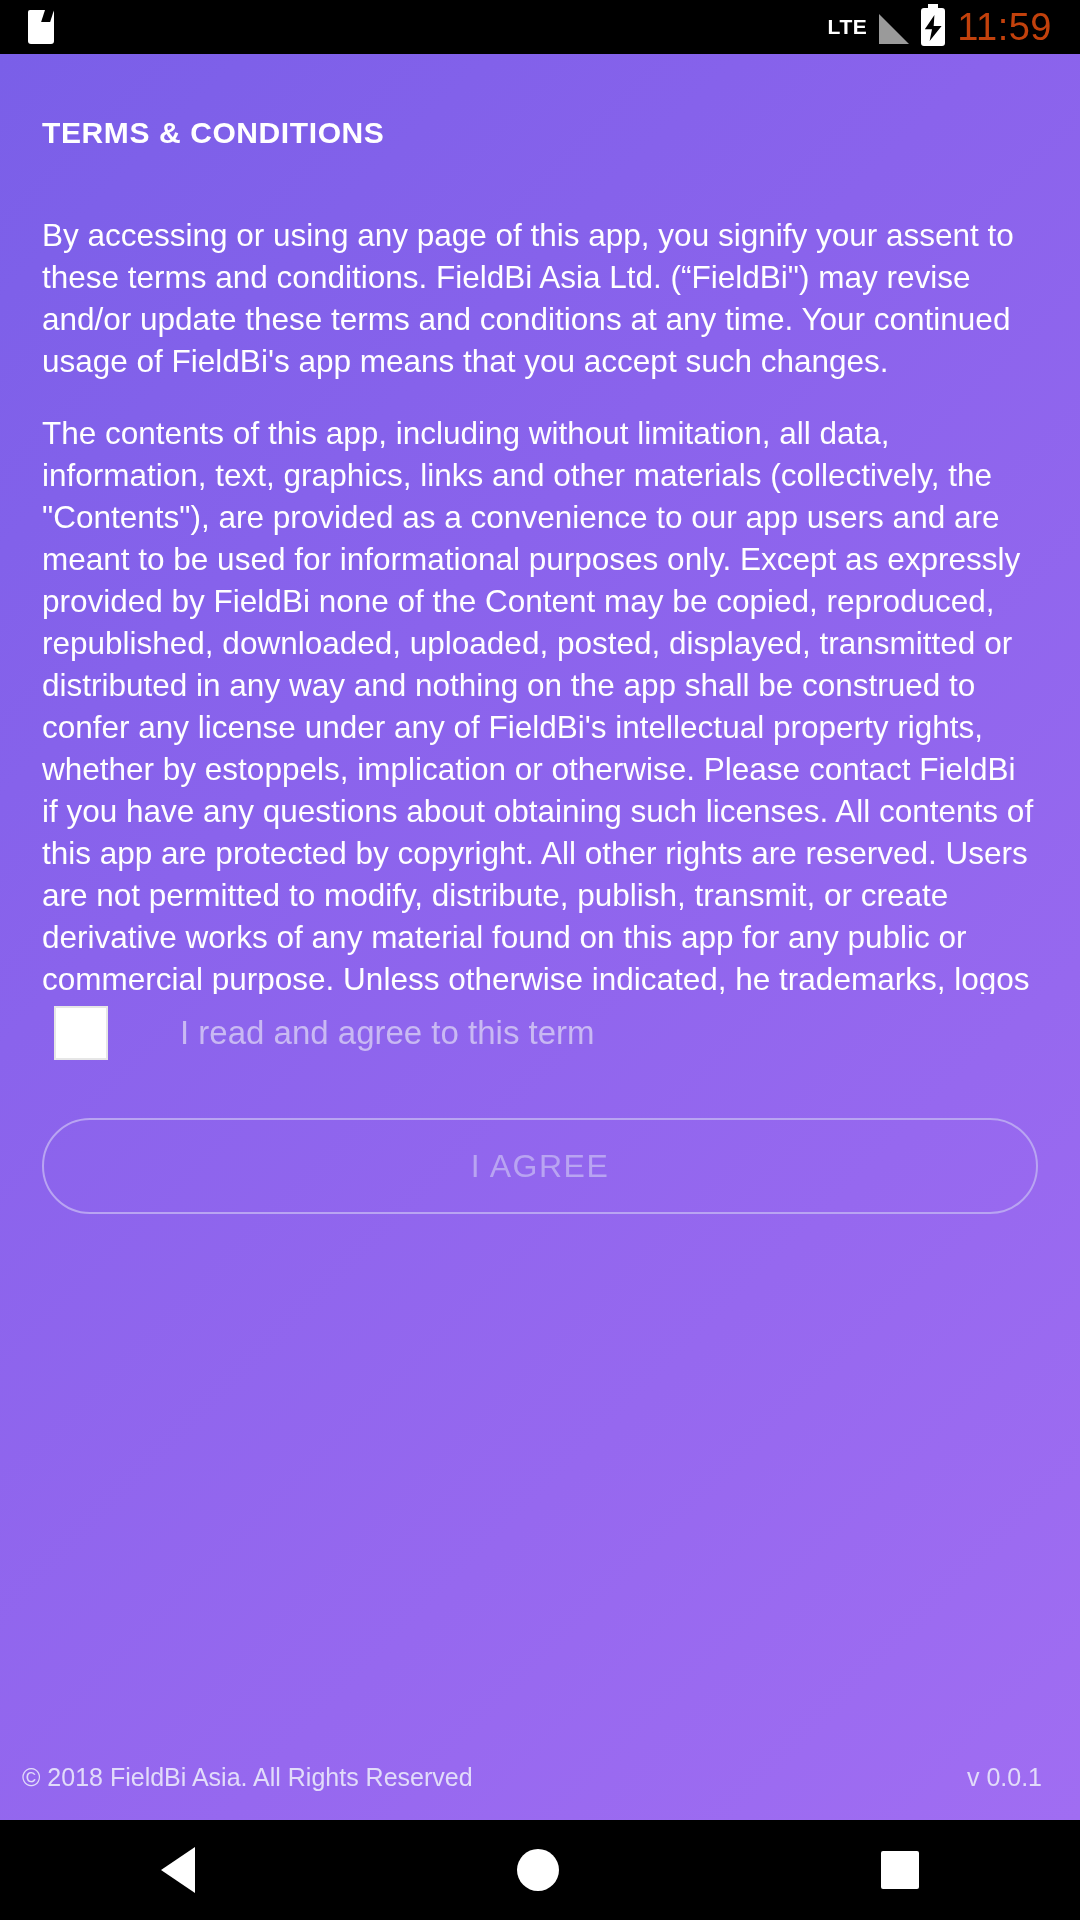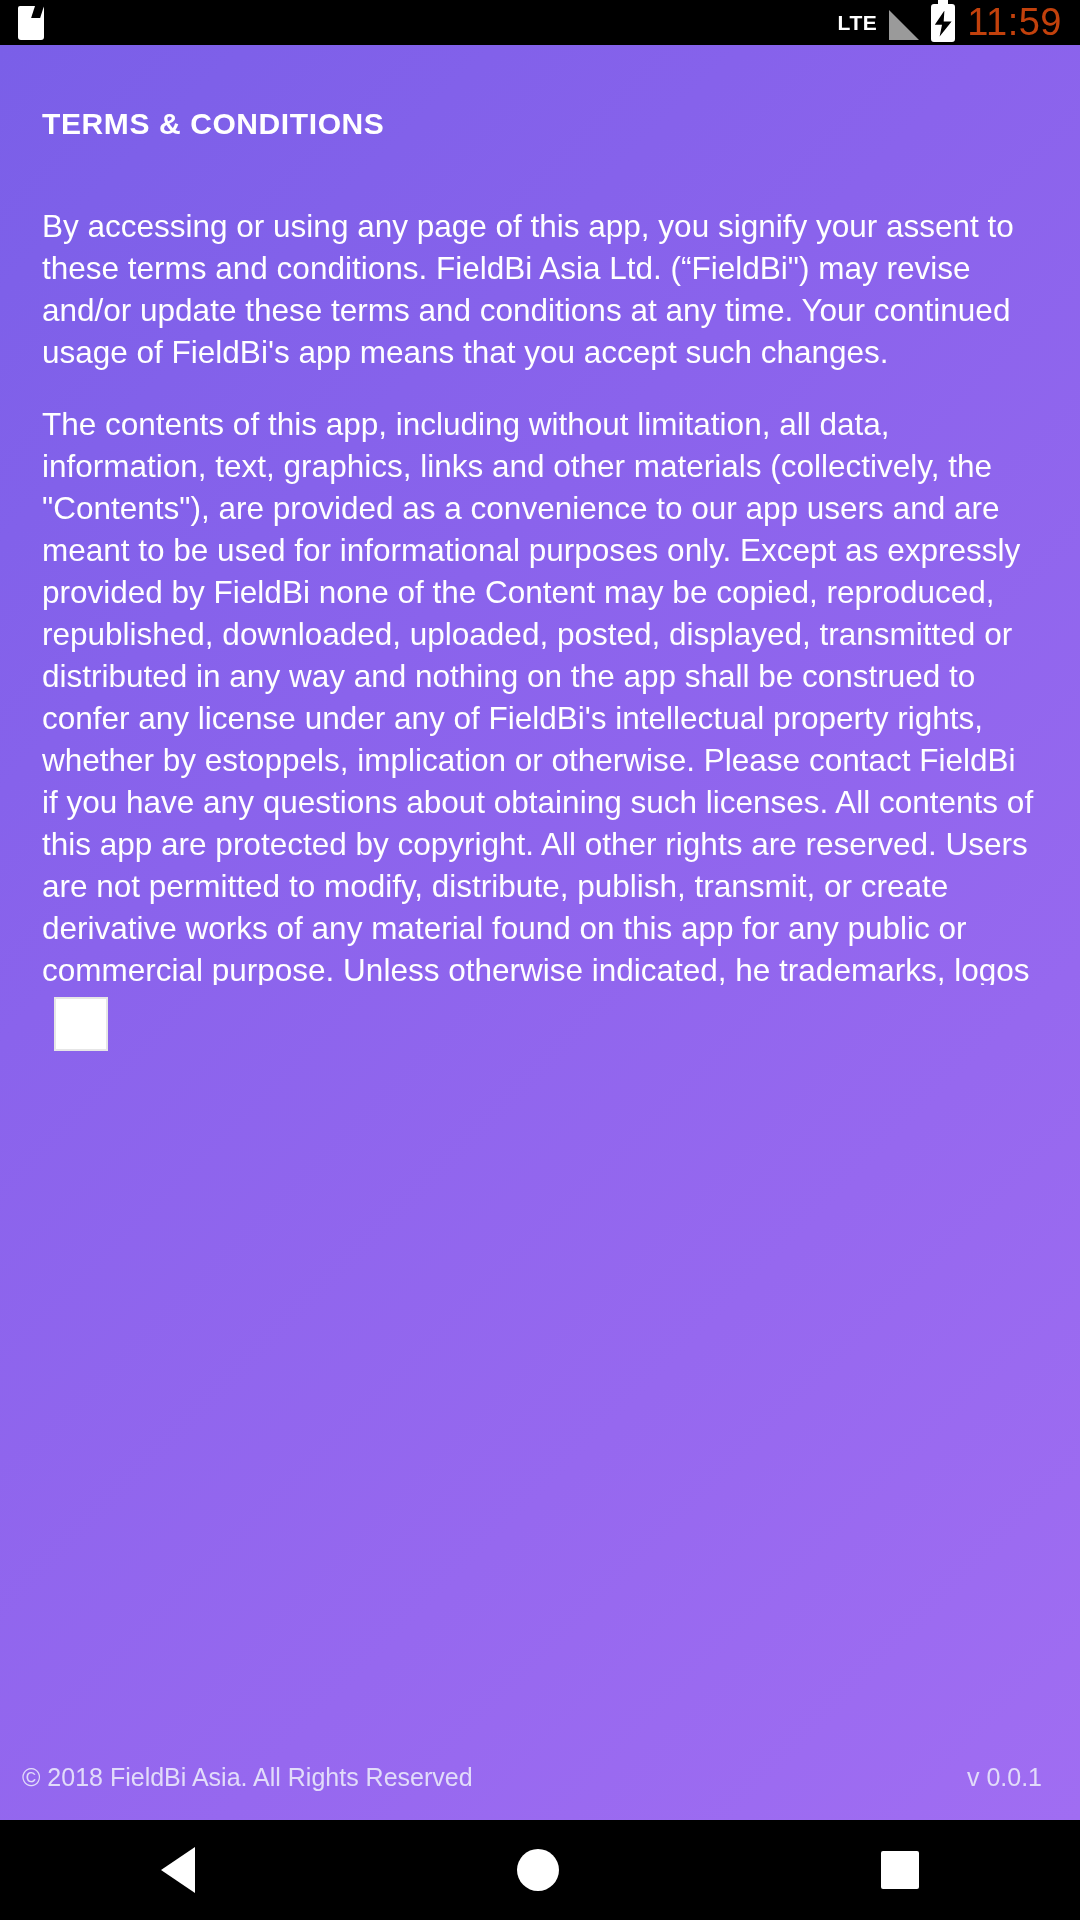--- a/index.html
+++ b/index.html
@@ -14,25 +14,25 @@
     position: relative;
     width: 1080px;
     height: 1920px;
     display: flex;
     flex-direction: column;
     background: #000;
   }
 
   
   .status-bar {
-    height: 45px;
+    height: 54px;
     background: #000000;
     display: flex;
     align-items: center;
-    padding: 0 18px;
+    padding: 0 28px;
     flex: 0 0 auto;
   }
   .status-left { display: flex; align-items: center; gap: 10px; }
   .status-right { margin-left: auto; display: flex; align-items: center; gap: 12px; }
   .sd-icon {
     width: 26px; height: 34px;
     background: #fff;
     border-radius: 2px 2px 3px 3px;
     position: relative;
   }
@@ -213,22 +213,24 @@
 
     <div class="page-title">TERMS &amp; CONDITIONS</div>
 
     <div class="terms-scroll">
       <p>By accessing or using any page of this app, you signify your assent to these terms and conditions. FieldBi Asia Ltd. (“FieldBi") may revise and/or update these terms and conditions at any time. Your continued usage of FieldBi's app means that you accept such changes.</p>
       <p>The contents of this app, including without limitation, all data, information, text, graphics, links and other materials (collectively, the "Contents"), are provided as a convenience to our app users and are meant to be used for informational purposes only. Except as expressly provided by FieldBi none of the Content may be copied, reproduced, republished, downloaded, uploaded, posted, displayed, transmitted or distributed in any way and nothing on the app shall be construed to confer any license under any of FieldBi's intellectual property rights, whether by estoppels, implication or otherwise. Please contact FieldBi if you have any questions about obtaining such licenses. All contents of this app are protected by copyright. All other rights are reserved. Users are not permitted to modify, distribute, publish, transmit, or create derivative works of any material found on this app for any public or commercial purpose. Unless otherwise indicated, he trademarks, logos and service marks displayed on this app are the property of FieldBi. U</p>
     </div>
 
     <div class="agree-row">
       <div class="checkbox"></div>
-    </div>
-
+      <div class="agree-label">I read and agree to this term</div>
+    </div>
+
+    <button class="agree-button">I AGREE</button>
 
     <div class="footer">
       <span class="footer-left">© 2018 FieldBi Asia. All Rights Reserved</span>
       <span class="footer-right">v 0.0.1</span>
     </div>
   </div>
 
   <div class="nav-bar">
     <div class="nav-back"></div>
     <div class="nav-home"></div>

